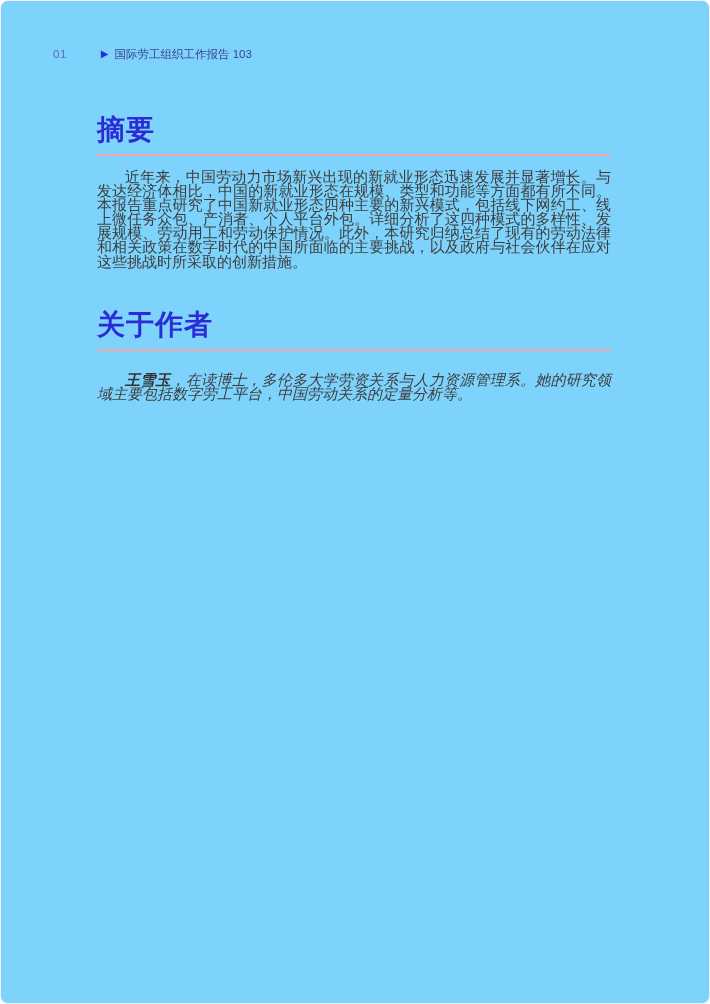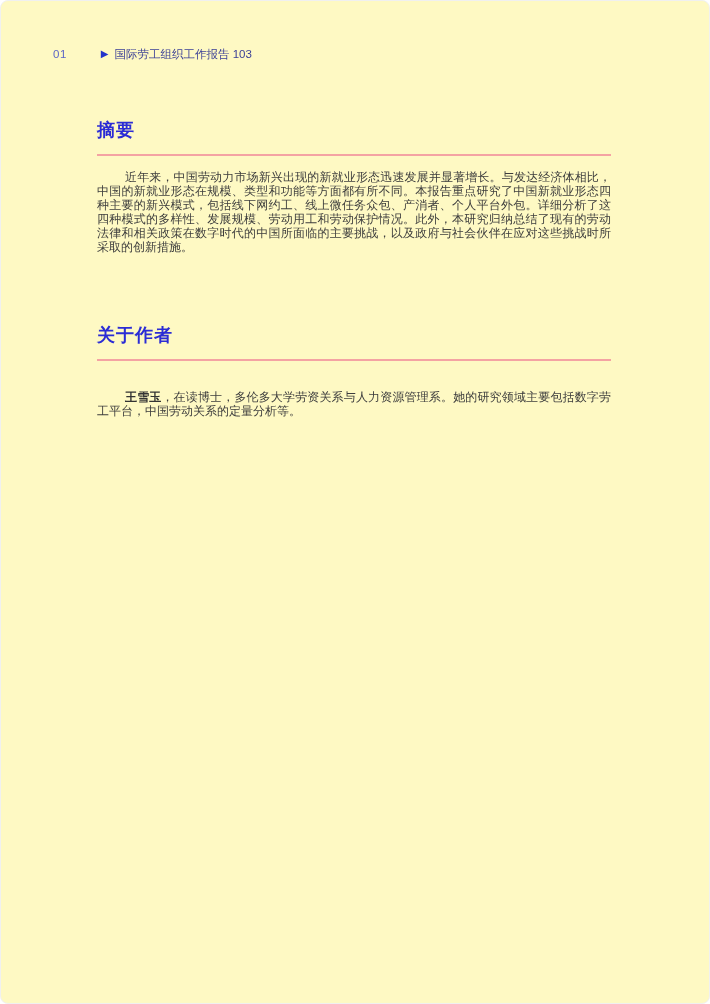--- a/index.html
+++ b/index.html
@@ -5,21 +5,21 @@
   * { margin: 0; padding: 0; box-sizing: border-box; }
   html, body { background: #ffffff; }
   body {
     width: 710px; height: 1004px;
     font-family: "Liberation Sans", "DejaVu Sans", sans-serif;
     position: relative;
     overflow: hidden;
   }
   .page {
     width: 710px; height: 1004px;
-    background: #fef9c3;
+    background: #7dd3fc;
     border: 1px solid #f0f0f0;
     border-radius: 8px;
     position: relative;
   }
   
   .running-header {
     margin: 46px 0 0 52px;
     display: flex;
     align-items: center;
     font-size: 11.5px;
@@ -39,44 +39,44 @@
   .report-title {
     color: #3a3f96;
     font-weight: 400;
   }
   
   .content {
     margin-left: 96px;
     margin-right: 98px; 
   }
   h1.section-title {
-    font-size: 18px;
+    font-size: 28px;
     line-height: 24px;
     font-weight: 700;
     color: #2b2cd5;
     letter-spacing: 1px;
   }
   h1.abstract-title   { margin-top: 57px; }
-  h1.about-title      { margin-top: 68px; }
+  h1.about-title      { margin-top: 44px; }
   .section-divider {
     border: none;
     height: 2px;
     background: #f4a3a3;
     margin-top: 12px;
   }
   p.body-text {
-    font-size: 12px;
+    font-size: 15px;
     line-height: 14.1px;
     color: #3d3d3d;
     text-align: justify;
     text-indent: 28px;
   }
   p.abstract-text { margin-top: 14px; }
   p.author-bio-1  { margin-top: 44px; }
-  p.author-bio-2  { margin-top: 29px; }
+  p.author-bio-2  { margin-top: 22px; font-style: italic; }
   p.body-text b   { font-weight: 700; color: #333333; }
 </style>
 </head>
 <body>
 
 <div class="page">
 
   <header class="running-header">
     <span class="page-number">01</span>
     <span class="play-icon">▶</span>

